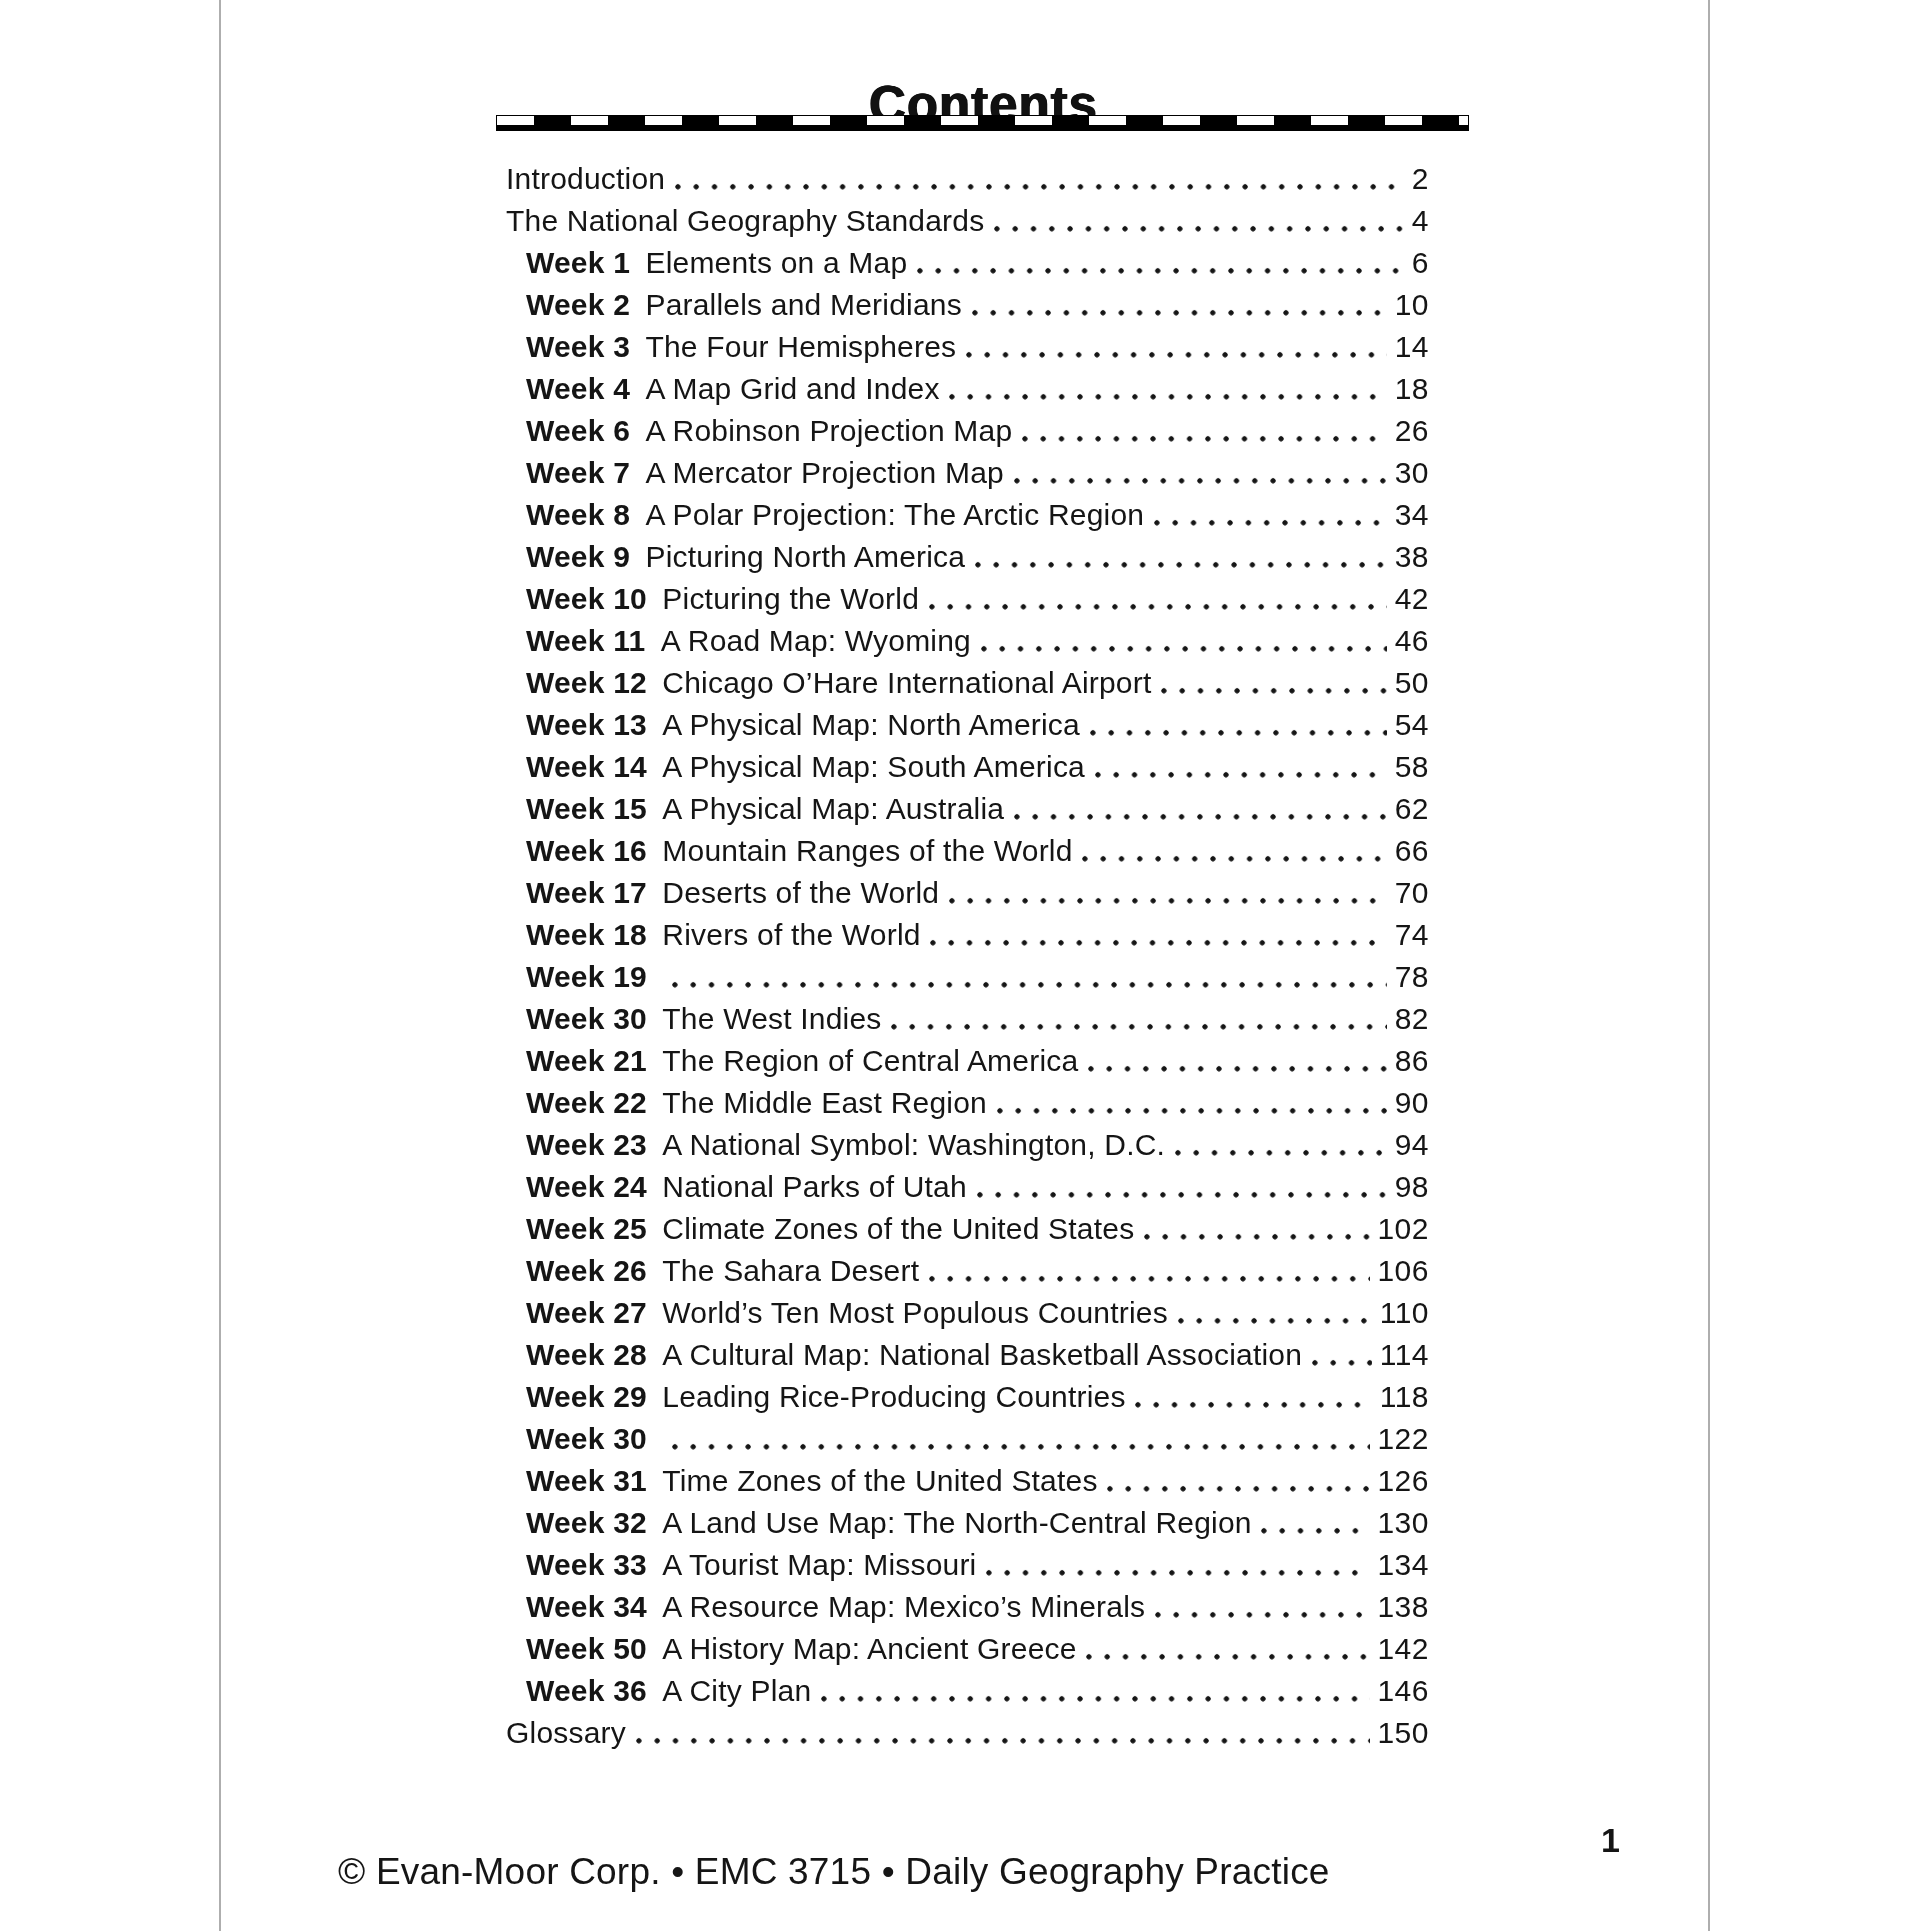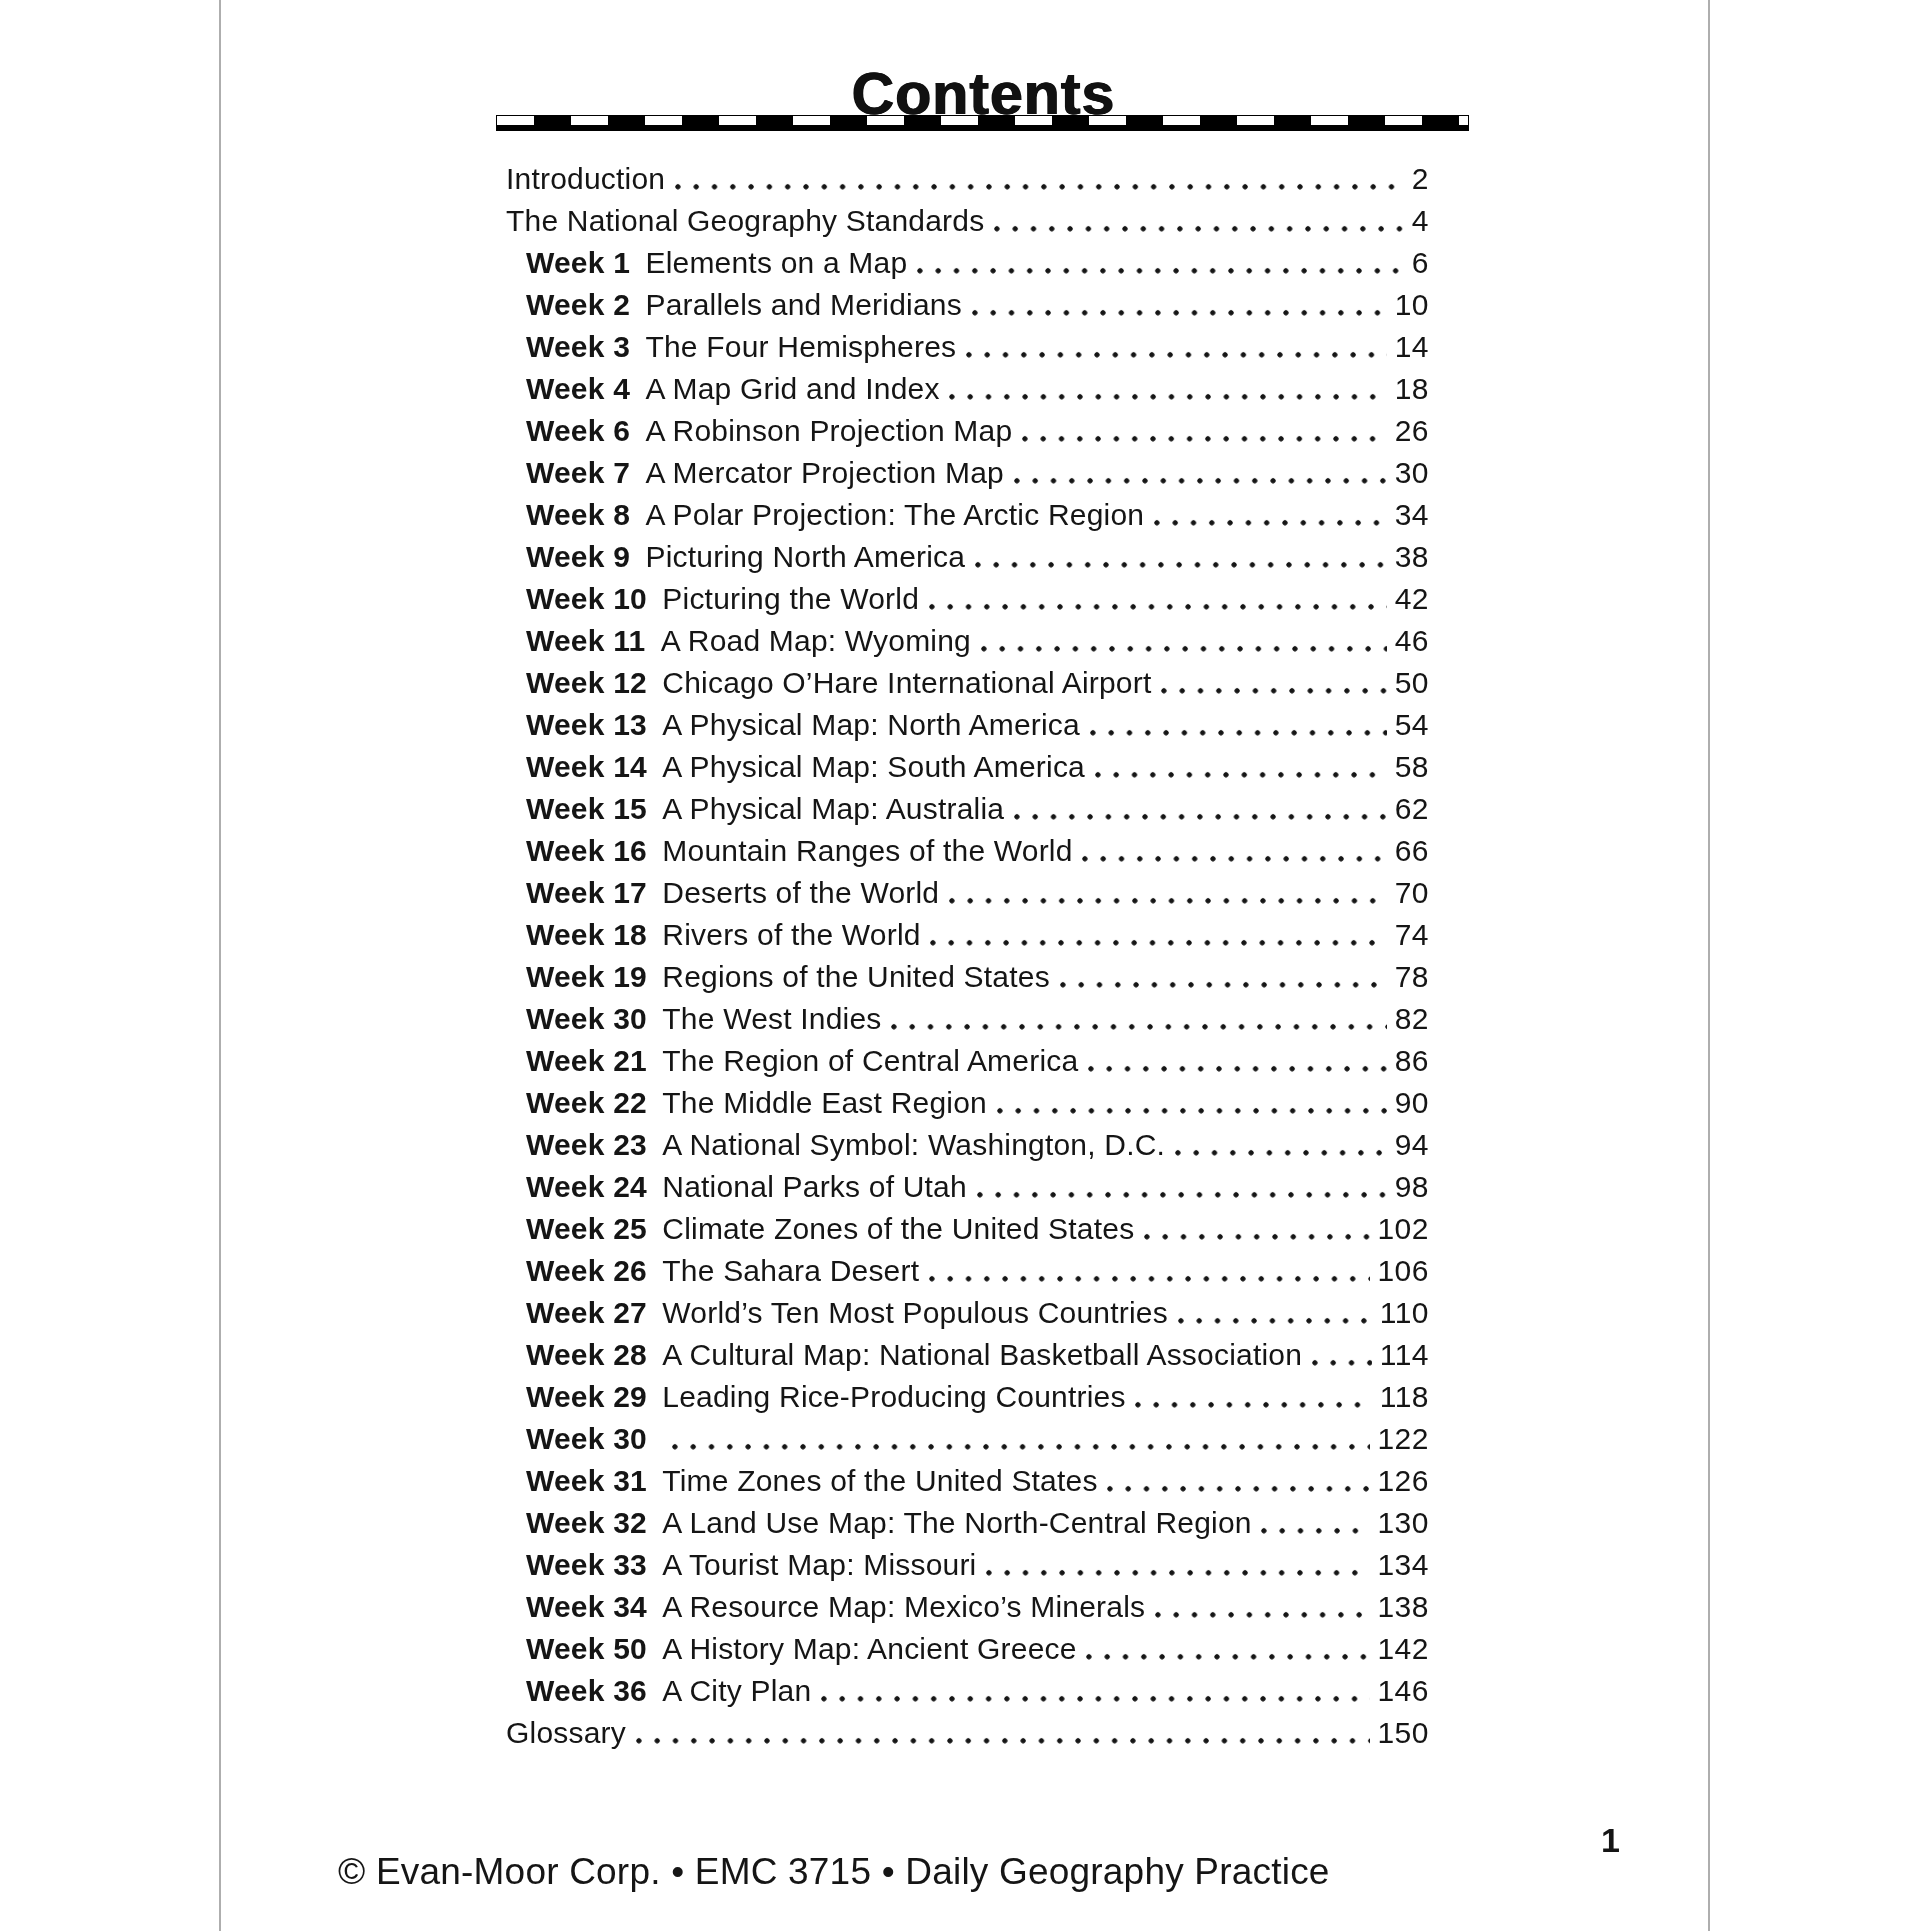--- a/index.html
+++ b/index.html
@@ -19,24 +19,24 @@
     bottom: 0;
     width: 1.9px;
     background: #aeaeae;
   }
   .page-edge.left  { left: 219px; }
   .page-edge.right { left: 1708px; }
 
   .page-title {
     position: absolute;
     left: 496px;
-    top: 60px;
+    top: 75px;
     width: 975px;
     text-align: center;
-    font-size: 59px;
+    font-size: 51px;
     font-weight: 800;
     letter-spacing: 1px;
     color: #111;
     text-shadow: 0.7px 0 0 #111, -0.7px 0 0 #111;
   }
 
   .ruler-band {
     position: absolute;
     left: 496px;
     top: 115px;
@@ -244,21 +244,20 @@
 
   <div class="toc-row">
     <span class="wk">Week 18</span>
     <span class="ttl">Rivers of the World</span>
     <span class="leader"></span>
     <span class="pg">74</span>
   </div>
 
   <div class="toc-row">
     <span class="wk">Week 19</span>
-    <span class="ttl">Regions of the United States</span>
     <span class="leader"></span>
     <span class="pg">78</span>
   </div>
 
   <div class="toc-row">
     <span class="wk">Week 30</span>
     <span class="ttl">The West Indies</span>
     <span class="leader"></span>
     <span class="pg">82</span>
   </div>

